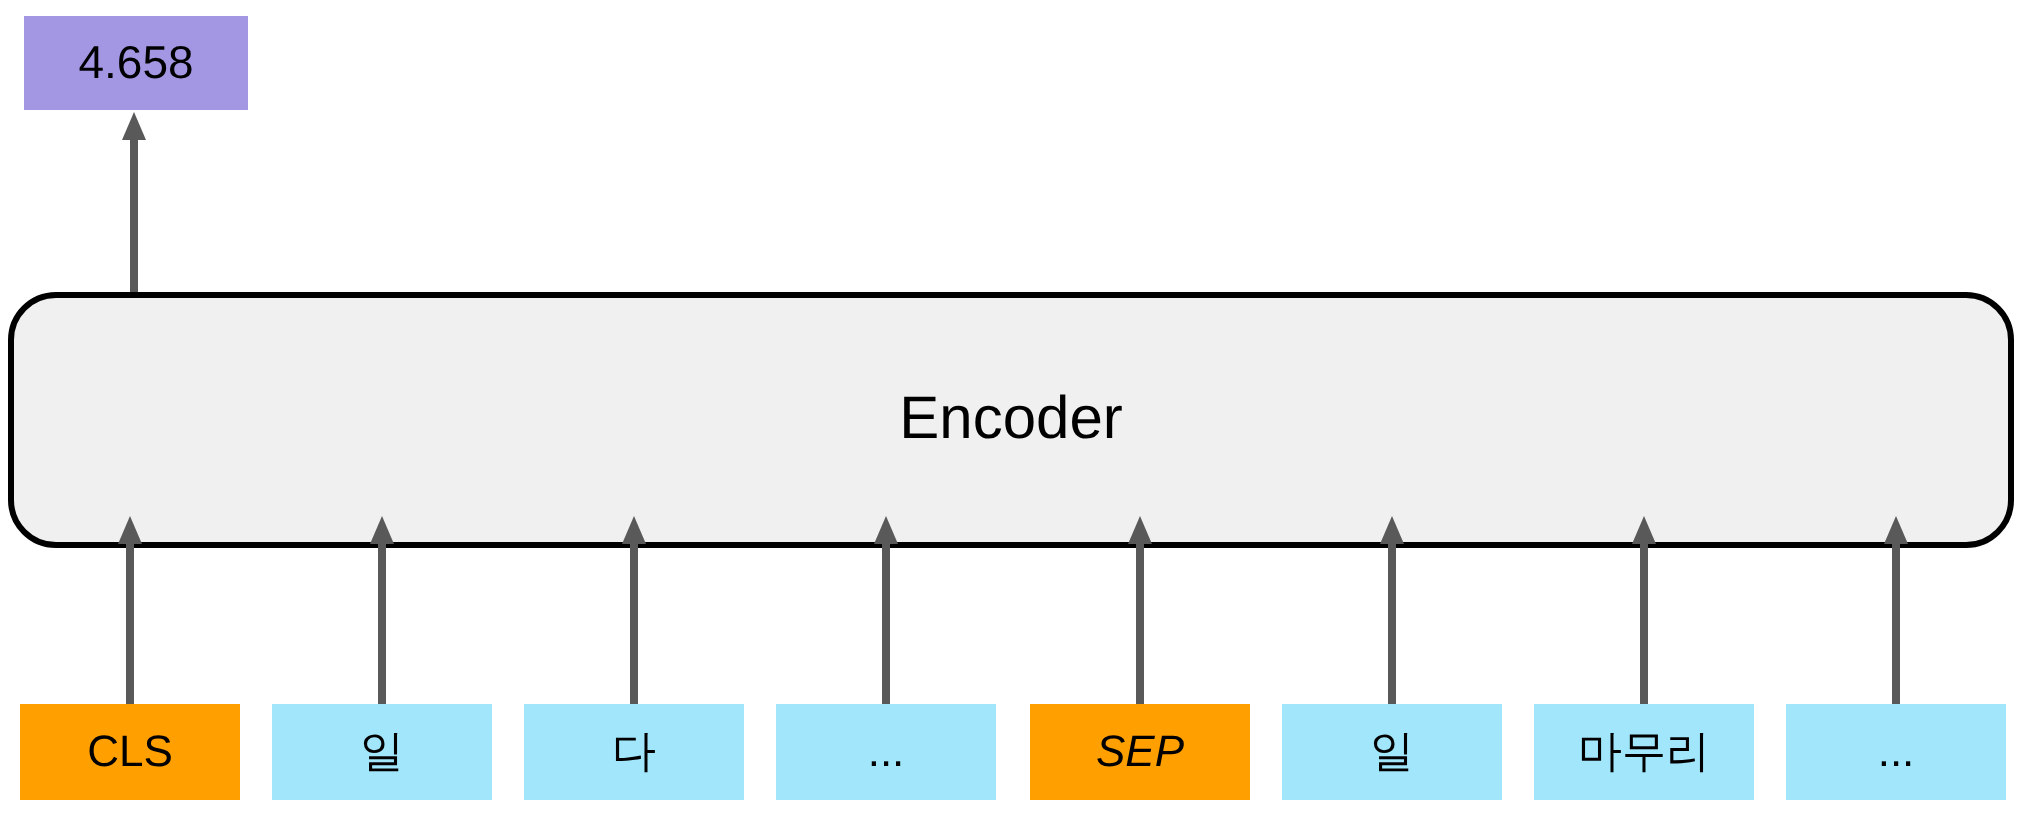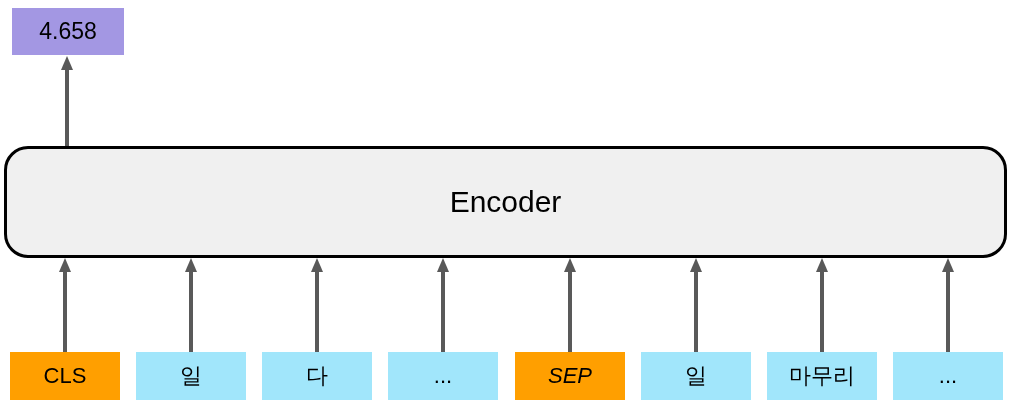--- a/index.html
+++ b/index.html
@@ -36,21 +36,21 @@
     color: #000000;
     line-height: 1;
   }
 
   
   .encoder-box {
     position: absolute;
     left: 4px;
     top: 146px;
     width: 1003px;
-    height: 112px;
+    height: 128px;
     background: #f0f0f0;
     border: 3px solid #000000;
     border-radius: 24px;
     box-sizing: border-box;
     display: flex;
     align-items: center;
     justify-content: center;
   }
   .encoder-box .label {
     font-size: 30px;

